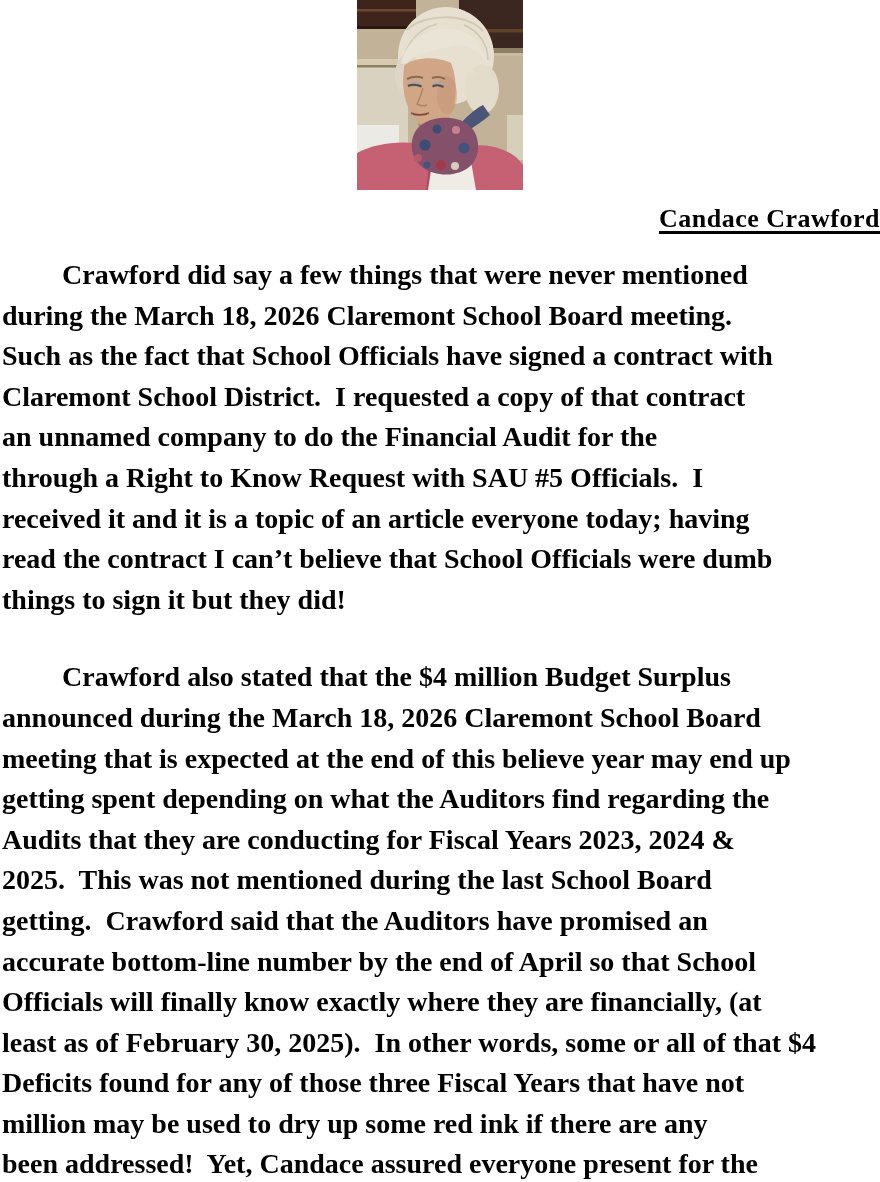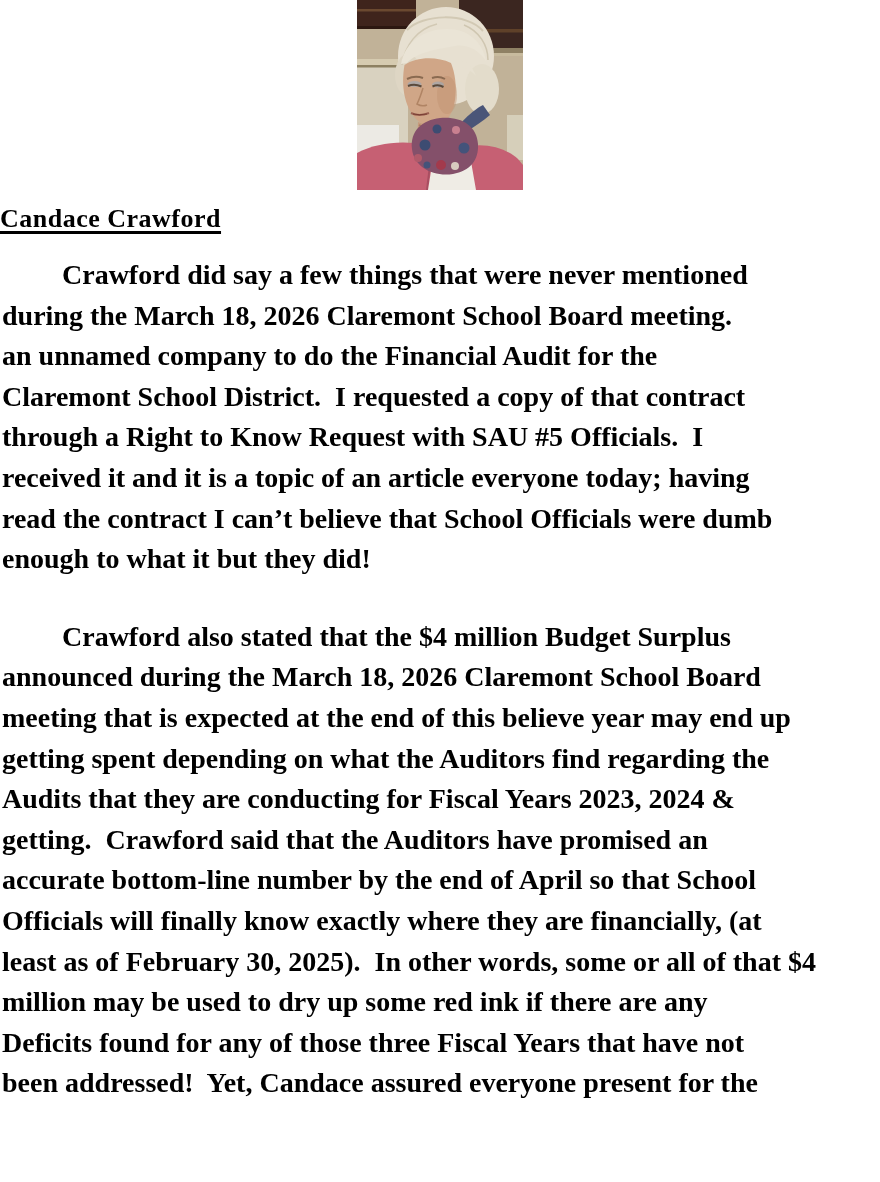--- a/index.html
+++ b/index.html
@@ -15,21 +15,21 @@
   figure { margin: 0; padding: 0; }
   .photo-wrap {
     width: 166px;
     margin: 0 auto;
   }
   .photo-wrap svg { display: block; }
   figcaption.caption {
     width: 880px;
     margin-left: -357px; 
     margin-top: 14px;
-    text-align: left;
+    text-align: right;
     font-size: 26px;
     letter-spacing: 0.5px;
     text-decoration: underline;
     text-decoration-thickness: 3px;
     text-underline-offset: 4px;
   }
   .article {
     margin-top: 21px;
     padding-left: 2px;
     padding-right: 4px;
@@ -118,36 +118,38 @@
                C242,98 218,88 196,92 C162,98 120,104 100,126 Z" fill="#eae4d6"></path>
       <path d="M186,120 C210,116 230,128 238,152 C226,138 210,132 192,132 Z" fill="#e7e0d1"></path>
     </svg>
     <figcaption class="caption">Candace Crawford</figcaption>
   </figure>
 
   <div class="article">
     <div class="paragraph">
       <div class="line indent">Crawford did say a few things that were never mentioned</div>
       <div class="line">during the March 18, 2026 Claremont School Board meeting.</div>
+      <div class="line">Such as the fact that School Officials have signed a contract with</div>
+      <div class="line">Claremont School District.  I requested a copy of that contract</div>
       <div class="line">an unnamed company to do the Financial Audit for the</div>
-      <div class="line">Claremont School District.  I requested a copy of that contract</div>
       <div class="line">through a Right to Know Request with SAU #5 Officials.  I</div>
       <div class="line">received it and it is a topic of an article everyone today; having</div>
       <div class="line">read the contract I can’t believe that School Officials were dumb</div>
-      <div class="line">enough to what it but they did!</div>
+      <div class="line">things to sign it but they did!</div>
     </div>
     <div class="paragraph para2">
       <div class="line indent">Crawford also stated that the $4 million Budget Surplus</div>
       <div class="line">announced during the March 18, 2026 Claremont School Board</div>
       <div class="line">meeting that is expected at the end of this believe year may end up</div>
       <div class="line">getting spent depending on what the Auditors find regarding the</div>
       <div class="line">Audits that they are conducting for Fiscal Years 2023, 2024 &amp;</div>
+      <div class="line">2025.  This was not mentioned during the last School Board</div>
       <div class="line">getting.  Crawford said that the Auditors have promised an</div>
       <div class="line">accurate bottom-line number by the end of April so that School</div>
       <div class="line">Officials will finally know exactly where they are financially, (at</div>
       <div class="line">least as of February 30, 2025).  In other words, some or all of that $4</div>
+      <div class="line">Deficits found for any of those three Fiscal Years that have not</div>
       <div class="line">million may be used to dry up some red ink if there are any</div>
-      <div class="line">Deficits found for any of those three Fiscal Years that have not</div>
       <div class="line">been addressed!  Yet, Candace assured everyone present for the</div>
     </div>
   </div>
 
 </div>
 
 </body></html>

